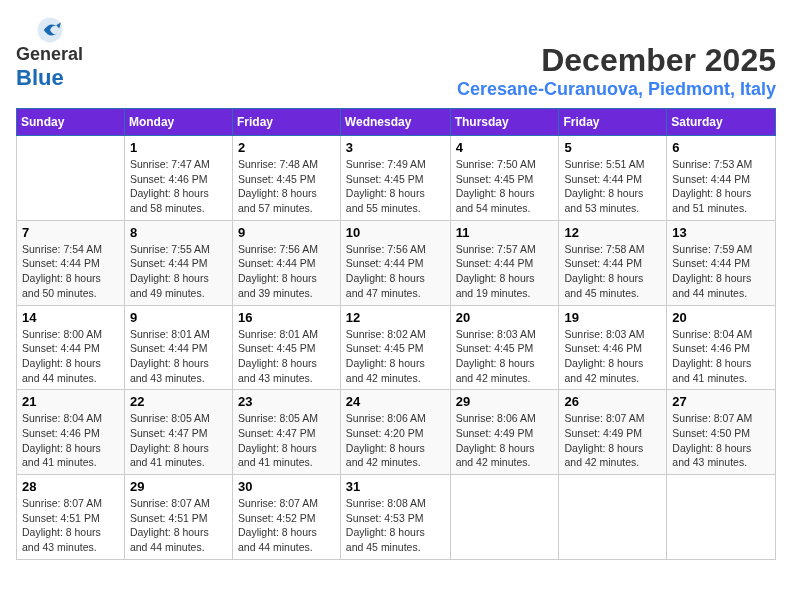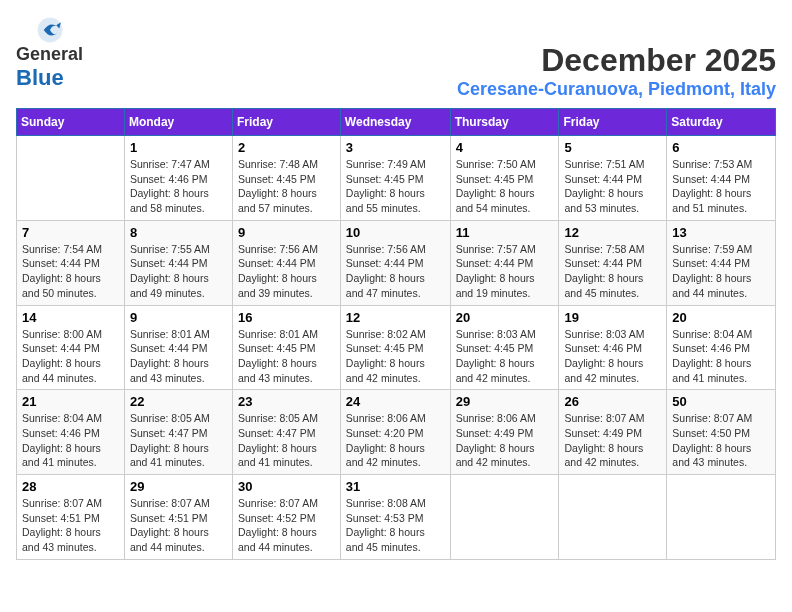--- a/index.html
+++ b/index.html
@@ -161,21 +161,21 @@
           <div class="cell-content">
             <div class="day-num">4</div>
             <div class="cell-text">Sunrise: 7:50 AM</div>
             <div class="cell-text">Sunset: 4:45 PM</div>
             <div class="cell-text">Daylight: 8 hours and 54 minutes.</div>
           </div>
         </td>
         <td>
           <div class="cell-content">
             <div class="day-num">5</div>
-            <div class="cell-text">Sunrise: 7:51 AM</div>
+            <div class="cell-text">Sunrise: 5:51 AM</div>
             <div class="cell-text">Sunset: 4:44 PM</div>
             <div class="cell-text">Daylight: 8 hours and 53 minutes.</div>
           </div>
         </td>
         <td>
           <div class="cell-content">
             <div class="day-num">6</div>
             <div class="cell-text">Sunrise: 7:53 AM</div>
             <div class="cell-text">Sunset: 4:44 PM</div>
             <div class="cell-text">Daylight: 8 hours and 51 minutes.</div>
@@ -342,21 +342,21 @@
         <td>
           <div class="cell-content">
             <div class="day-num">26</div>
             <div class="cell-text">Sunrise: 8:07 AM</div>
             <div class="cell-text">Sunset: 4:49 PM</div>
             <div class="cell-text">Daylight: 8 hours and 42 minutes.</div>
           </div>
         </td>
         <td>
           <div class="cell-content">
-            <div class="day-num">50</div>
+            <div class="day-num">27</div>
             <div class="cell-text">Sunrise: 8:07 AM</div>
             <div class="cell-text">Sunset: 4:50 PM</div>
             <div class="cell-text">Daylight: 8 hours and 43 minutes.</div>
           </div>
         </td>
       </tr>
       <tr>
         <td>
           <div class="cell-content">
             <div class="day-num">28</div>

